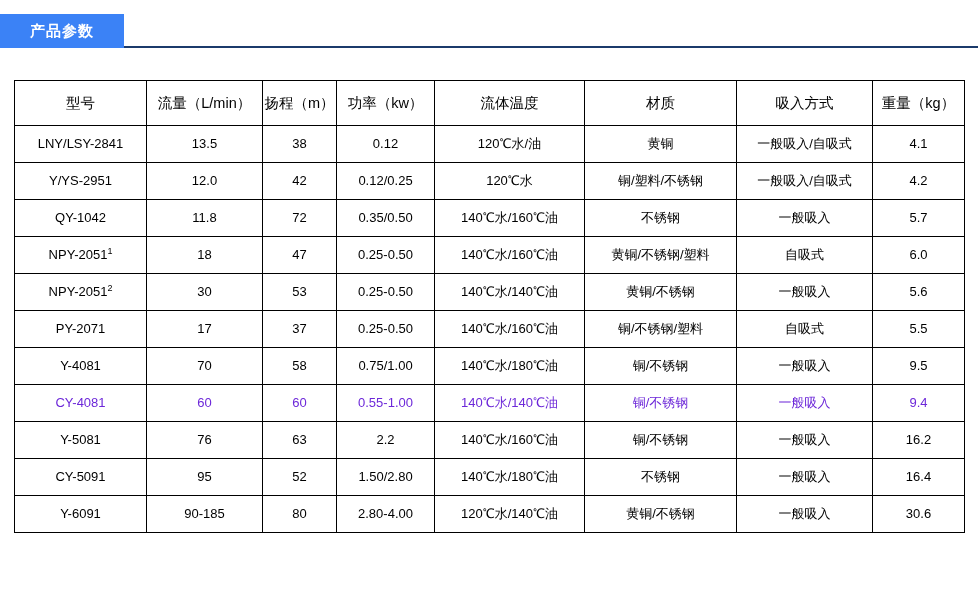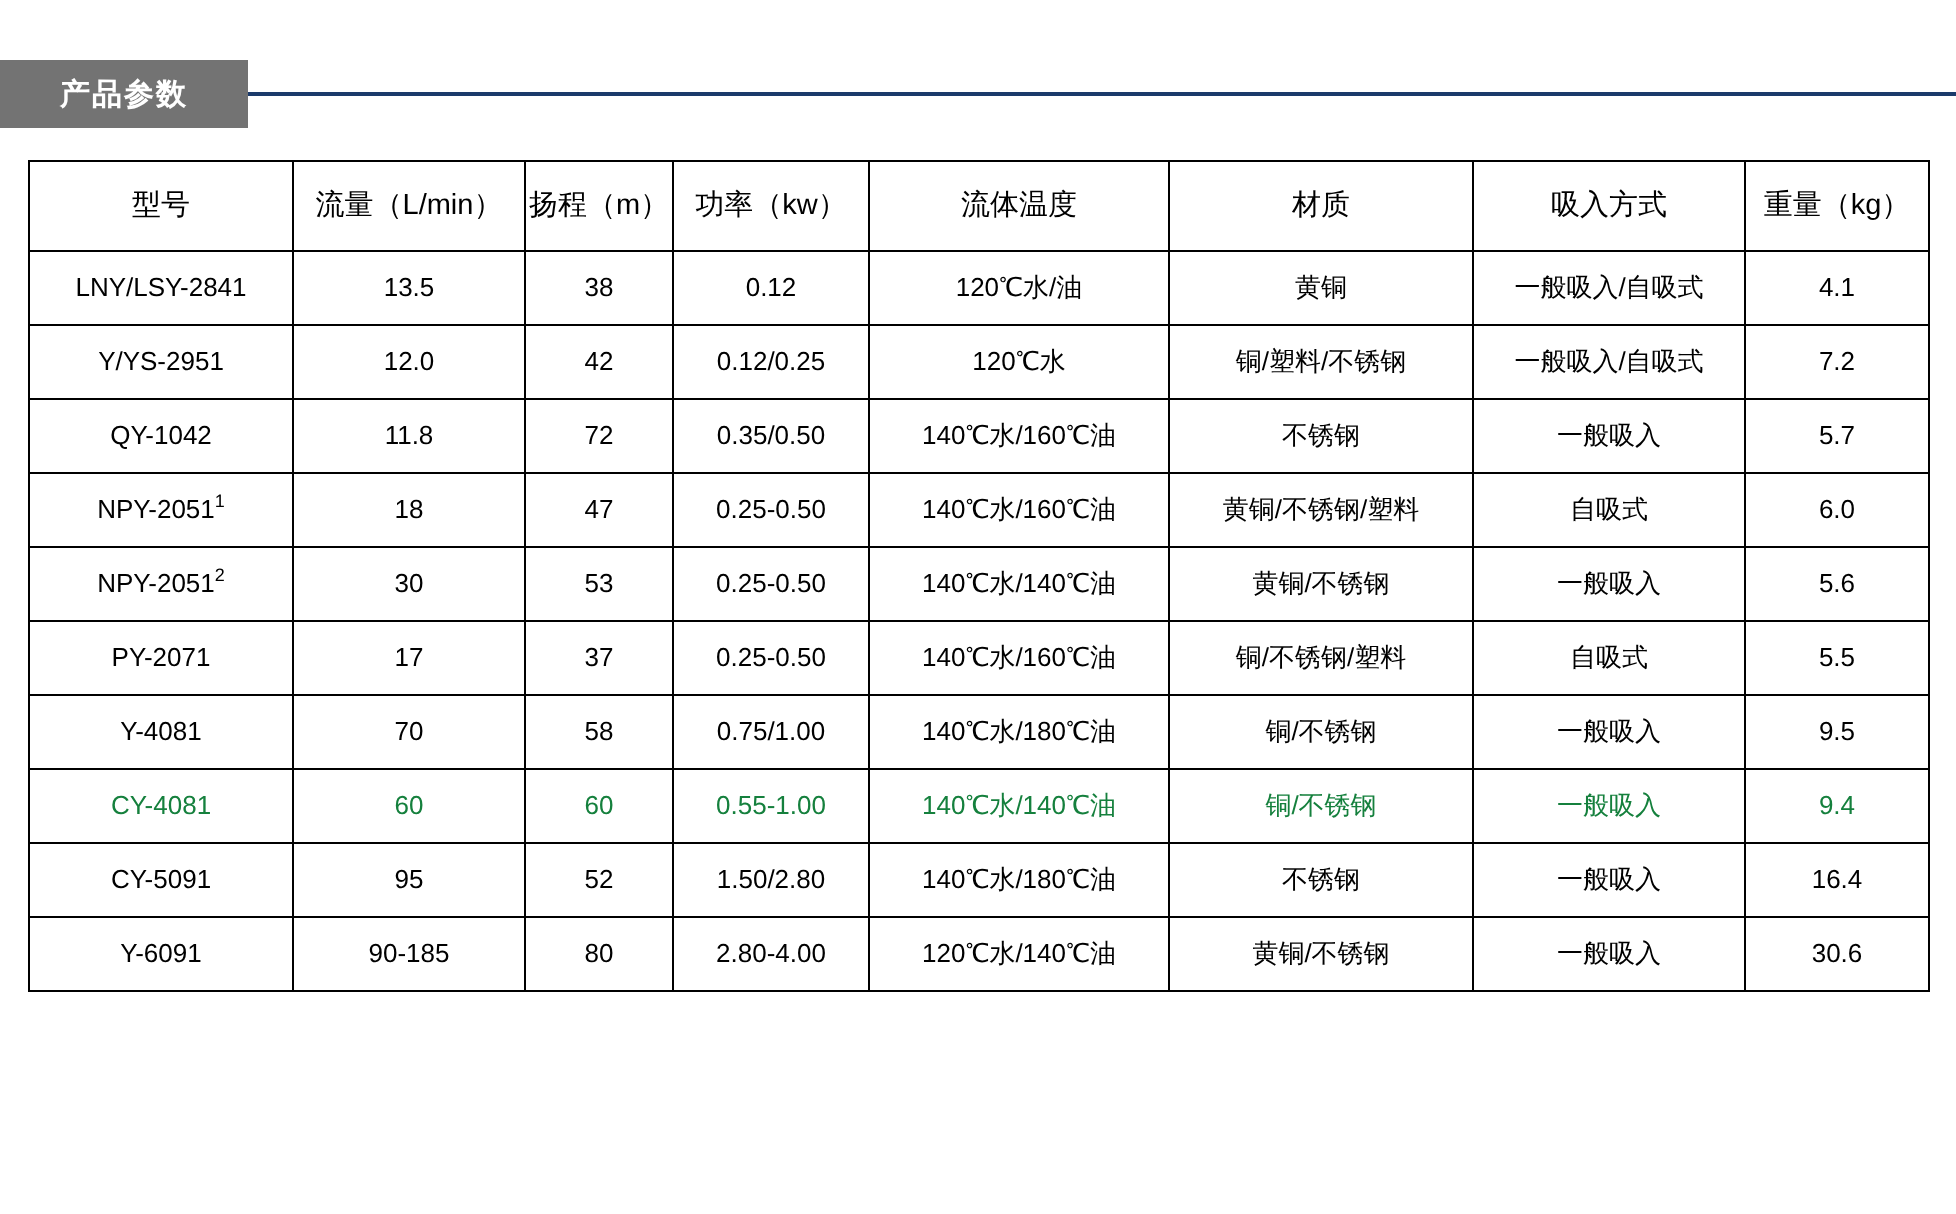--- a/index.html
+++ b/index.html
@@ -32,24 +32,24 @@
     left: 0;
     top: 0;
     width: 978px;
     height: 34px;
     border-bottom: 2px solid #1b3a6b;
     box-sizing: border-box;
   }
   .header-tab {
     position: absolute;
     left: 0;
-    top: 16px;
+    top: 0;
     width: 124px;
     height: 34px;
-    background: #737373;
+    background: #3b82f6;
     color: #ffffff;
     font-size: 15px;
     font-weight: bold;
     letter-spacing: 1px;
     display: flex;
     align-items: center;
     justify-content: center;
     box-sizing: border-box;
   }
   
@@ -84,21 +84,21 @@
   .col-0 { width: 132px; }
   .col-1 { width: 116px; }
   .col-2 { width: 74px; }
   .col-3 { width: 98px; }
   .col-4 { width: 150px; }
   .col-5 { width: 152px; }
   .col-6 { width: 136px; }
   .col-7 { width: 92px; }
 
   tr.highlight td {
-    color: #15803d;
+    color: #6d28d9;
   }
   sup {
     font-size: 9px;
     vertical-align: super;
     line-height: 0;
   }
 </style>
 </head>
 <body>
 
@@ -145,21 +145,21 @@
             <td>4.1</td>
           </tr>
           <tr>
             <td>Y/YS-2951</td>
             <td>12.0</td>
             <td>42</td>
             <td>0.12/0.25</td>
             <td>120℃水</td>
             <td>铜/塑料/不锈钢</td>
             <td>一般吸入/自吸式</td>
-            <td>7.2</td>
+            <td>4.2</td>
           </tr>
           <tr>
             <td>QY-1042</td>
             <td>11.8</td>
             <td>72</td>
             <td>0.35/0.50</td>
             <td>140℃水/160℃油</td>
             <td>不锈钢</td>
             <td>一般吸入</td>
             <td>5.7</td>
@@ -208,20 +208,30 @@
             <td>CY-4081</td>
             <td>60</td>
             <td>60</td>
             <td>0.55-1.00</td>
             <td>140℃水/140℃油</td>
             <td>铜/不锈钢</td>
             <td>一般吸入</td>
             <td>9.4</td>
           </tr>
           <tr>
+            <td>Y-5081</td>
+            <td>76</td>
+            <td>63</td>
+            <td>2.2</td>
+            <td>140℃水/160℃油</td>
+            <td>铜/不锈钢</td>
+            <td>一般吸入</td>
+            <td>16.2</td>
+          </tr>
+          <tr>
             <td>CY-5091</td>
             <td>95</td>
             <td>52</td>
             <td>1.50/2.80</td>
             <td>140℃水/180℃油</td>
             <td>不锈钢</td>
             <td>一般吸入</td>
             <td>16.4</td>
           </tr>
           <tr>

